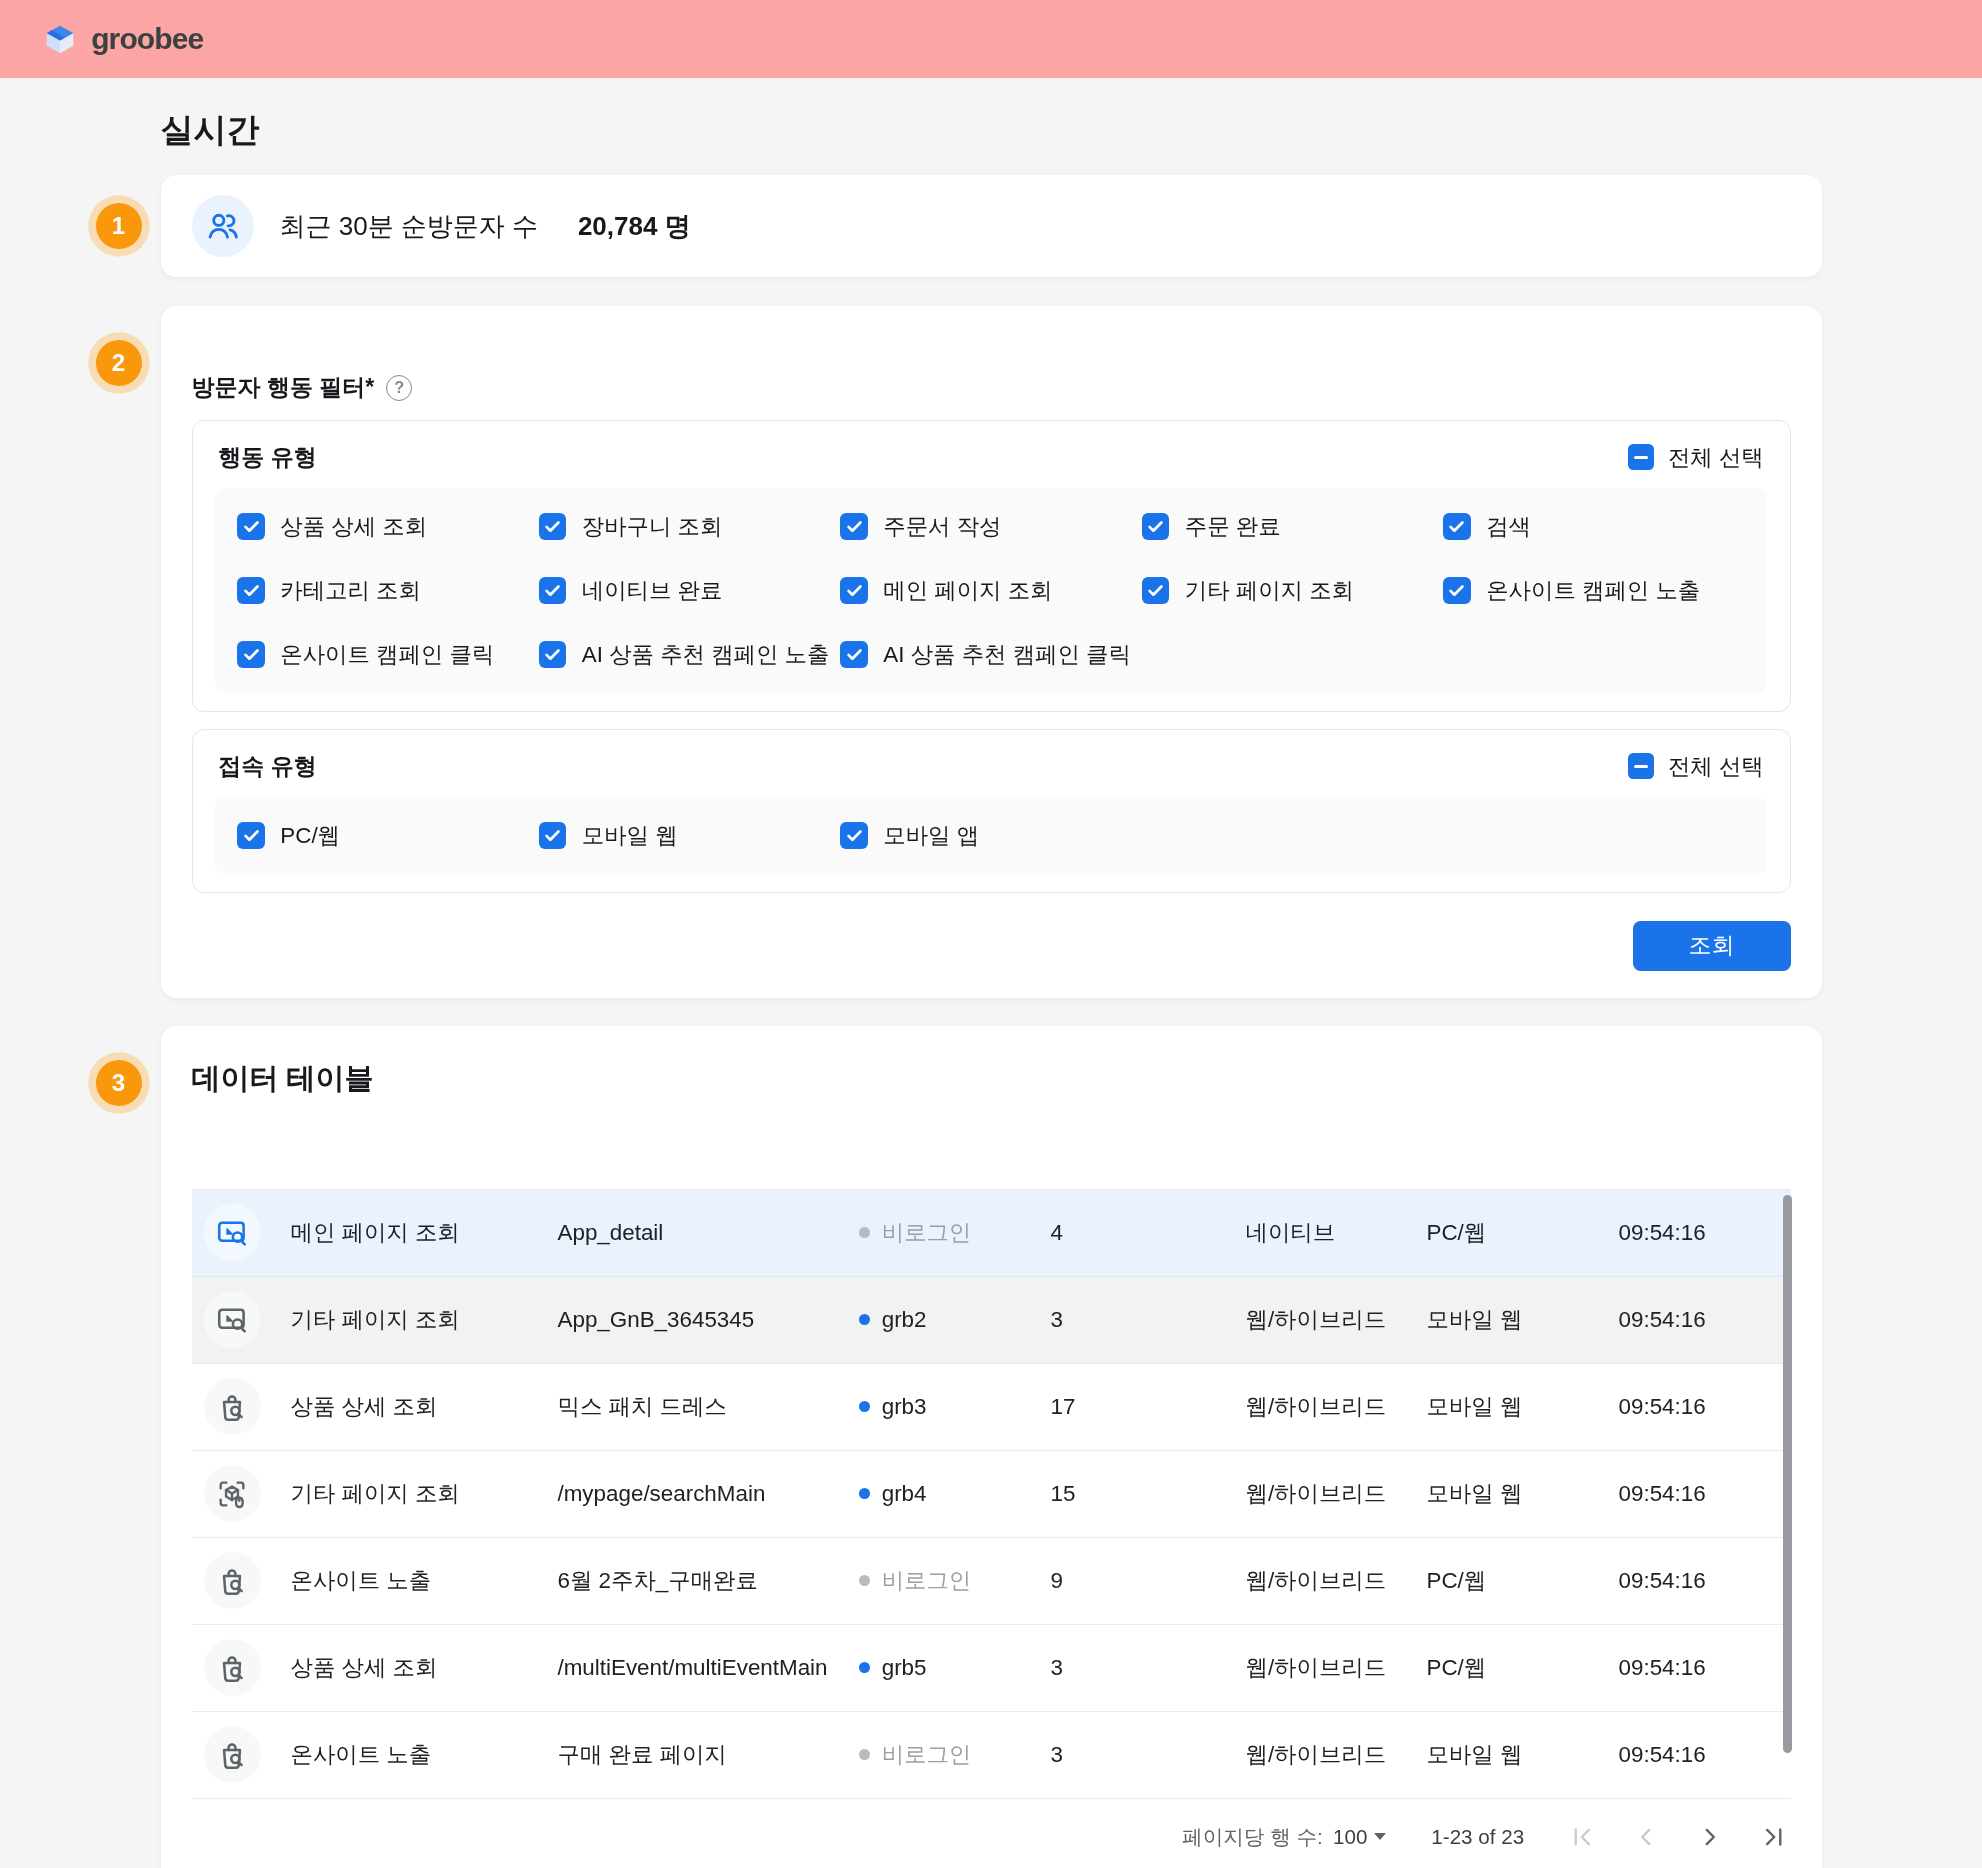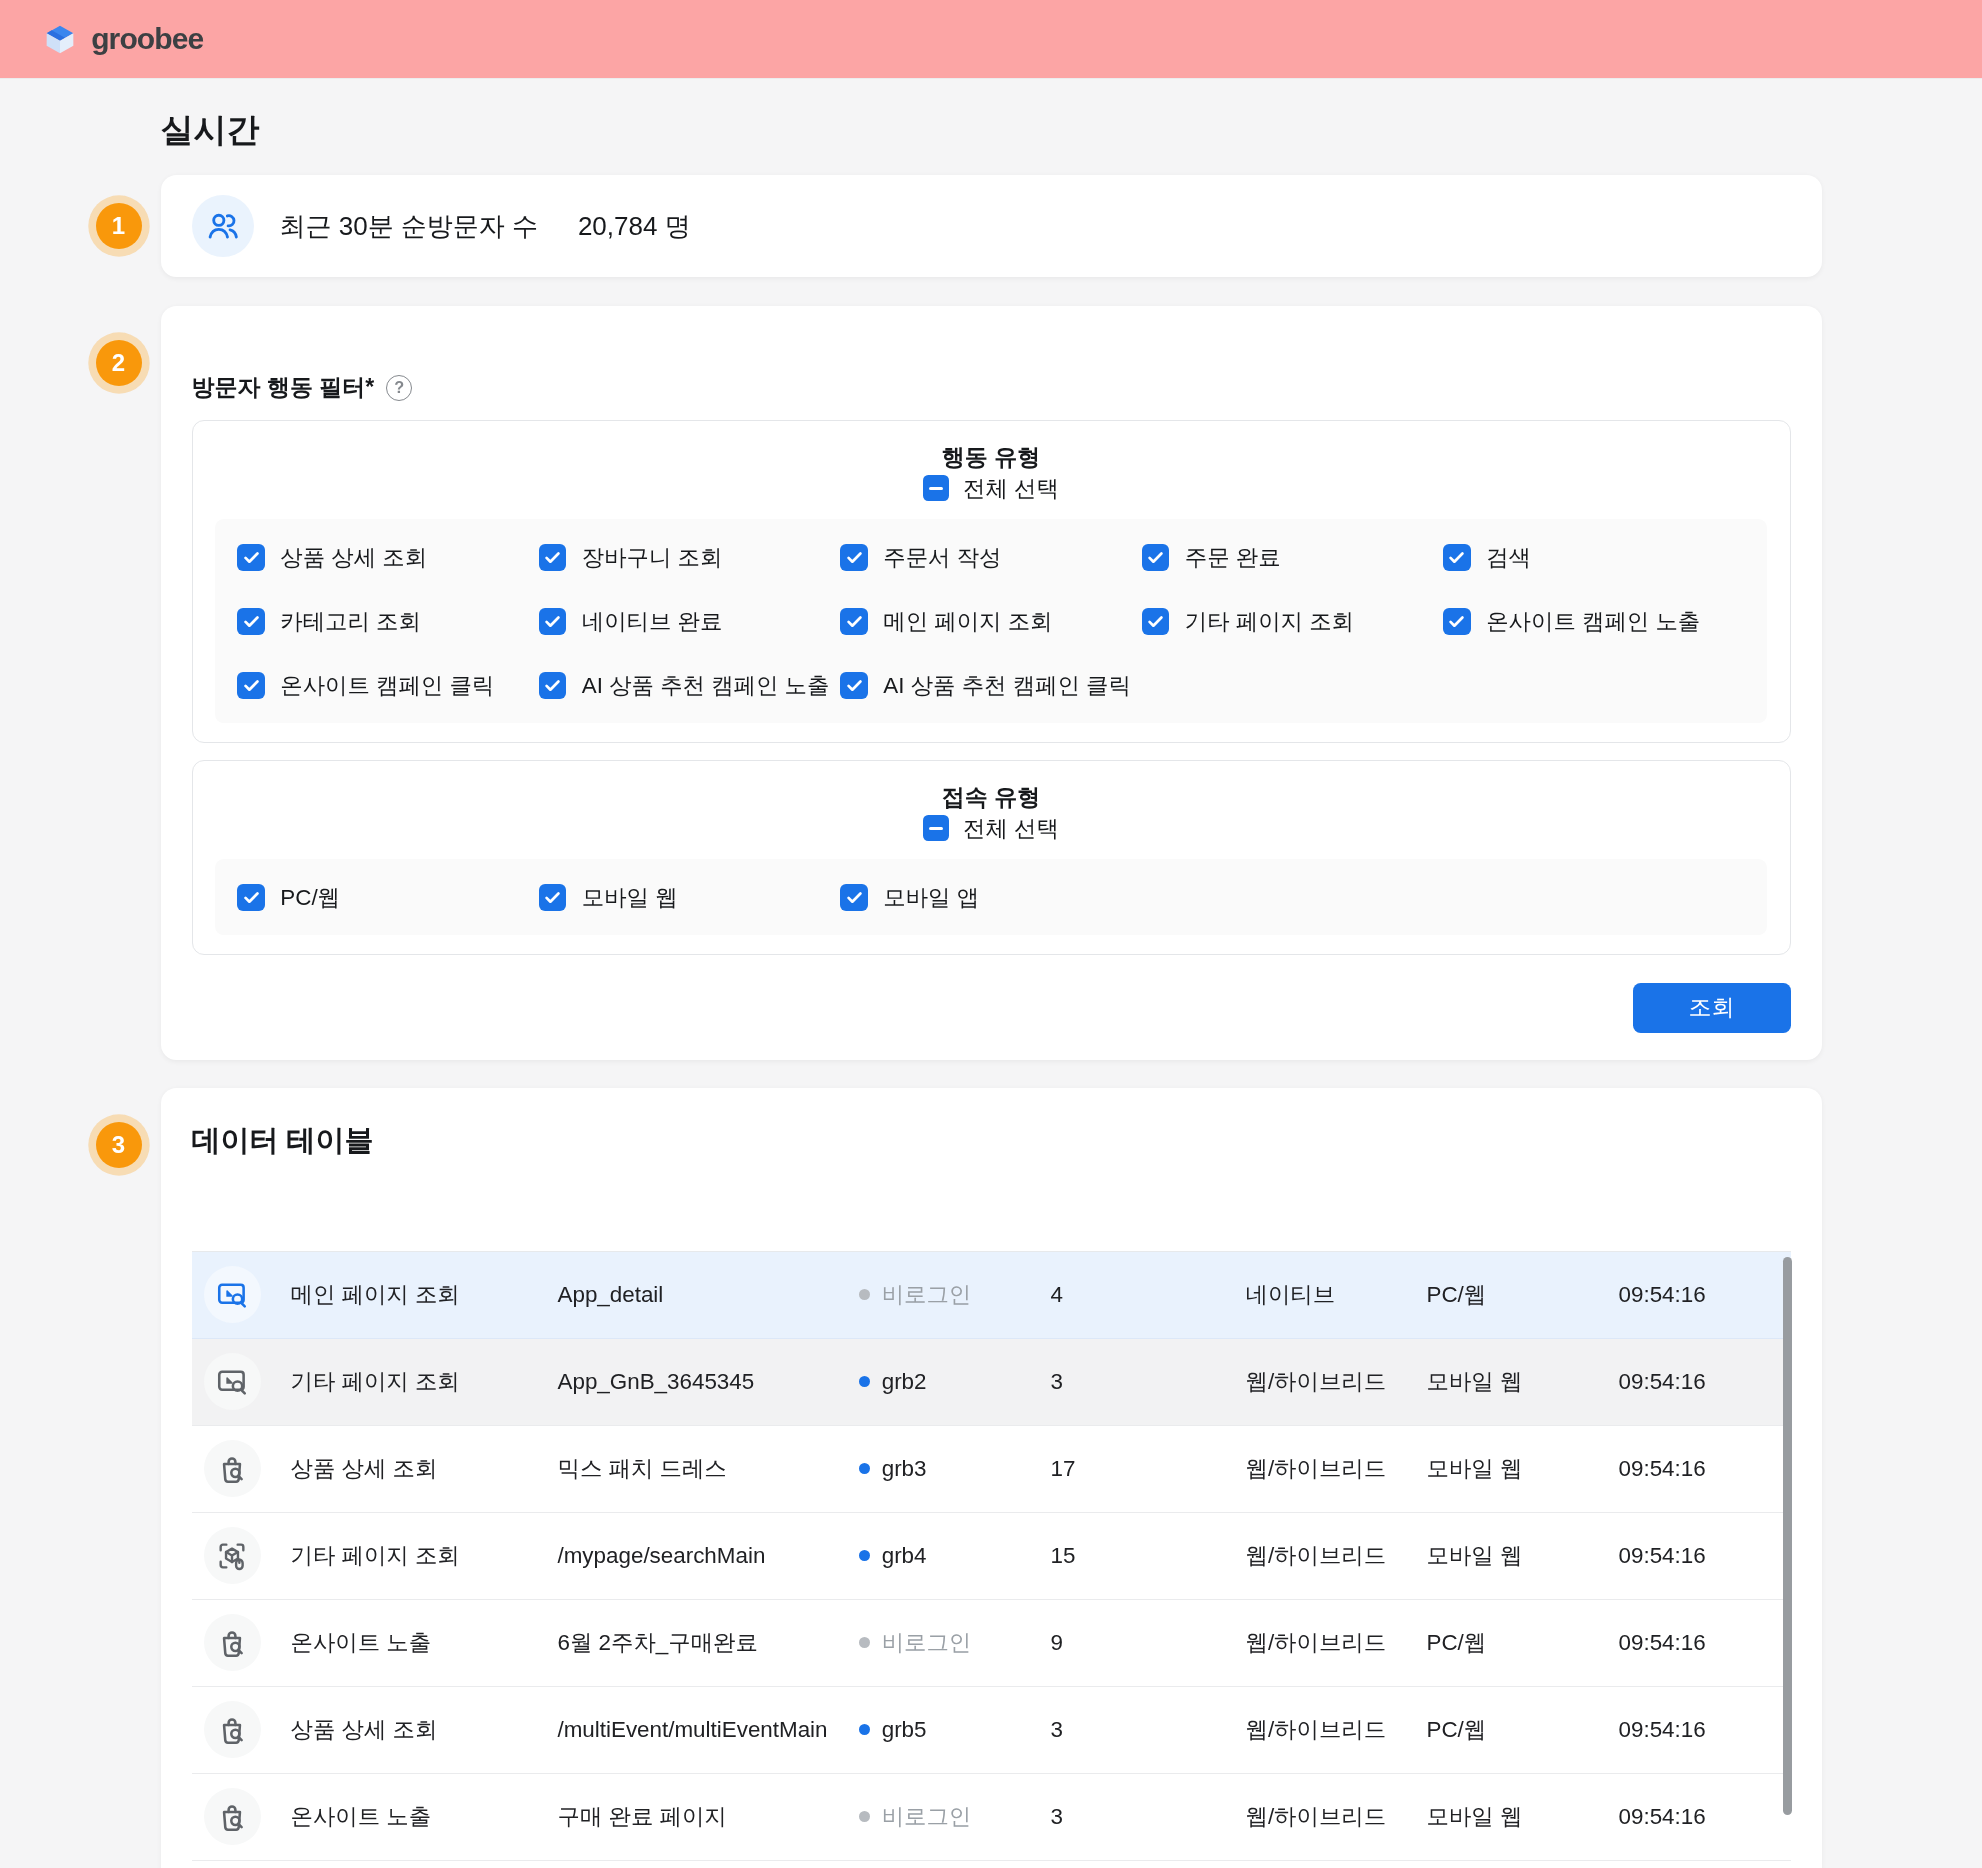--- a/index.html
+++ b/index.html
@@ -28,38 +28,38 @@
            display:flex; align-items:center; justify-content:center;
            box-shadow:0 0 0 7.7px rgba(250,153,10,.28); }
 
   
   .visitor-card { height:102px; display:flex; align-items:center; gap:26px; padding:0 31px; }
   .visitor-card .badge { top:27.5px; }
   .icon-circle { width:62px; height:62px; border-radius:50%; background:#eaf3fd;
                  display:flex; align-items:center; justify-content:center; flex:none; }
   .icon-circle svg { width:36px; height:36px; color:var(--accent,#1a73e8); }
   .visitor-label { font-size:26px; font-weight:normal; }
-  .visitor-value { font-size:26px; font-weight:normal; margin-left:13.8px; }
+  .visitor-value { font-size:26px; font-weight:bold; margin-left:13.8px; }
 
   
   .filter-card { margin-top:29px; padding:33px 31px 27.5px; }
   .filter-card .badge { top:34px; }
   .card-title-row { display:flex; align-items:center; justify-content:space-between; }
   .card-title { font-size:29px; font-weight:bold; }
   .chevron-btn { background:none; border:none; cursor:pointer; padding:3.4px; }
   .chevron-btn svg { width:29px; height:29px; color:#5f6368; }
 
   .filter-label-row { margin-top:33px; display:flex; align-items:center; gap:12px; }
   .filter-label { font-size:23px; font-weight:bold; }
   .help-icon { width:26px; height:26px; border:1.7px solid #85898e; border-radius:50%;
                color:#85898e; font-size:16.3px; font-weight:bold;
                display:flex; align-items:center; justify-content:center; }
 
   .filter-box { margin-top:17px; border:1.7px solid #e4e6e9; border-radius:12px; padding:20.6px 22.4px 19px; }
-  .filter-box-head { display:flex; align-items:center; justify-content:space-between; padding:0 3.4px;flex-direction:column; }
+  .filter-box-head { display:flex; align-items:center; justify-content:space-between; padding:0 3.4px; }
   .filter-box-title { font-size:23px; font-weight:bold; }
   .select-all { display:flex; align-items:center; gap:13.8px; font-size:22.4px; cursor:pointer; }
   .cb-ind { width:26px; height:26px; border-radius:5.2px; background:var(--accent,#1a73e8);
             display:flex; align-items:center; justify-content:center; }
   .cb-ind i { display:block; width:13.8px; height:3.4px; border-radius:1.7px; background:#fff; }
 
   .option-panel { margin-top:15.5px; background:var(--panel-bg,#fafafa); border-radius:8.6px;
                   padding:22.4px 22.4px; display:grid; grid-template-columns:repeat(5,1fr); row-gap:33px; }
   .option-item { display:flex; align-items:center; gap:15.5px; font-size:22.4px; cursor:pointer; }
   .cb { width:27.5px; height:27.5px; border-radius:6px; background:var(--accent,#1a73e8); flex:none;

